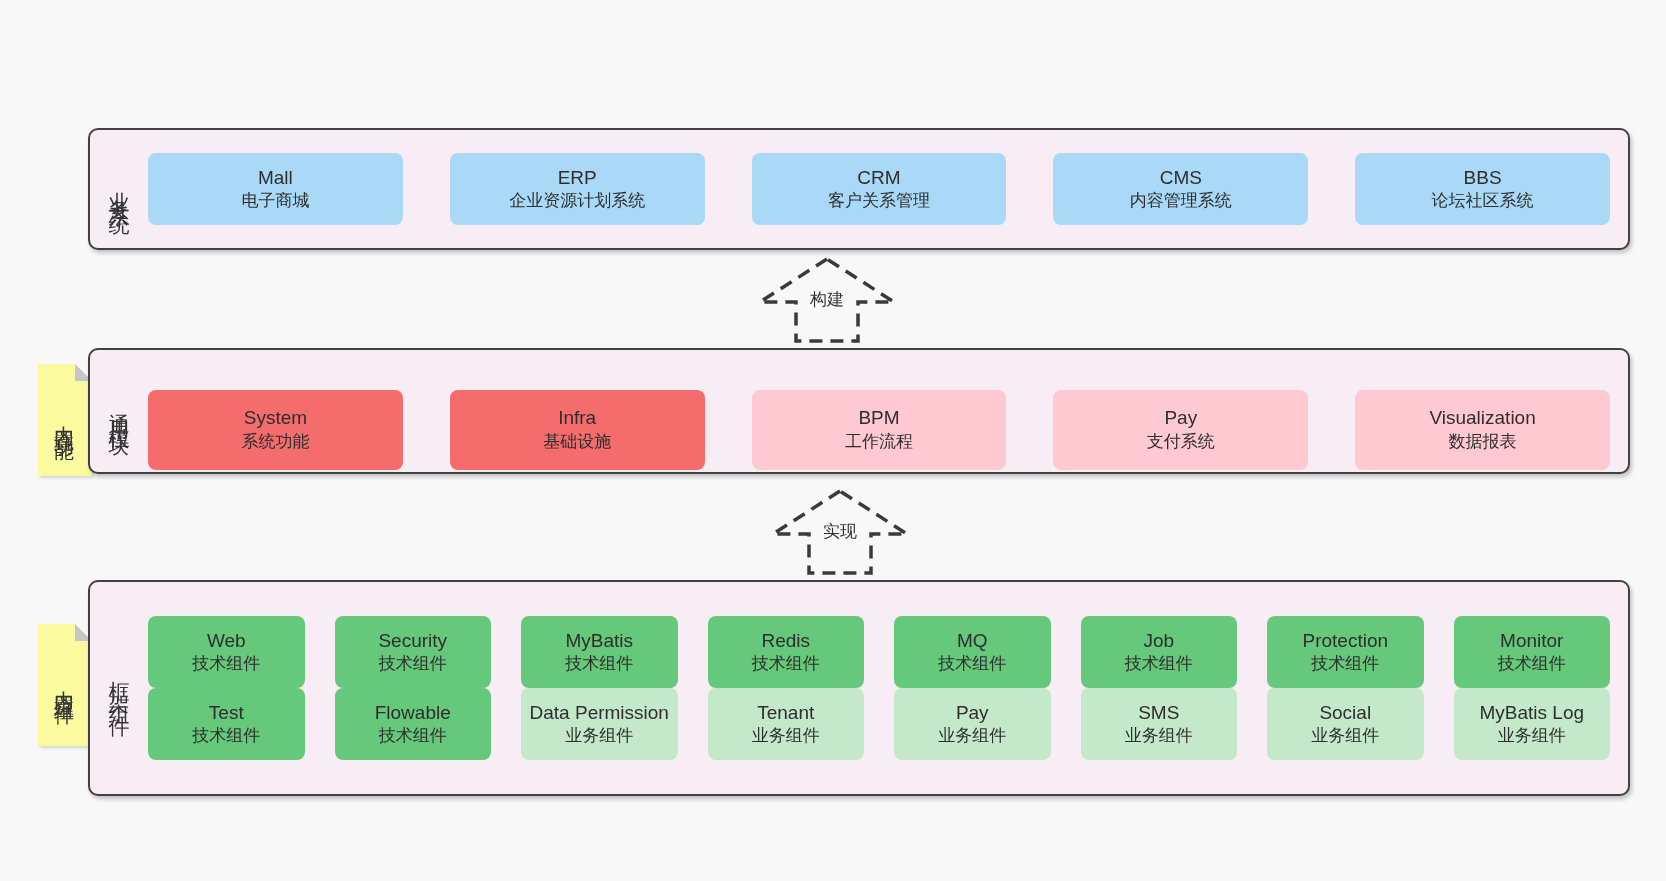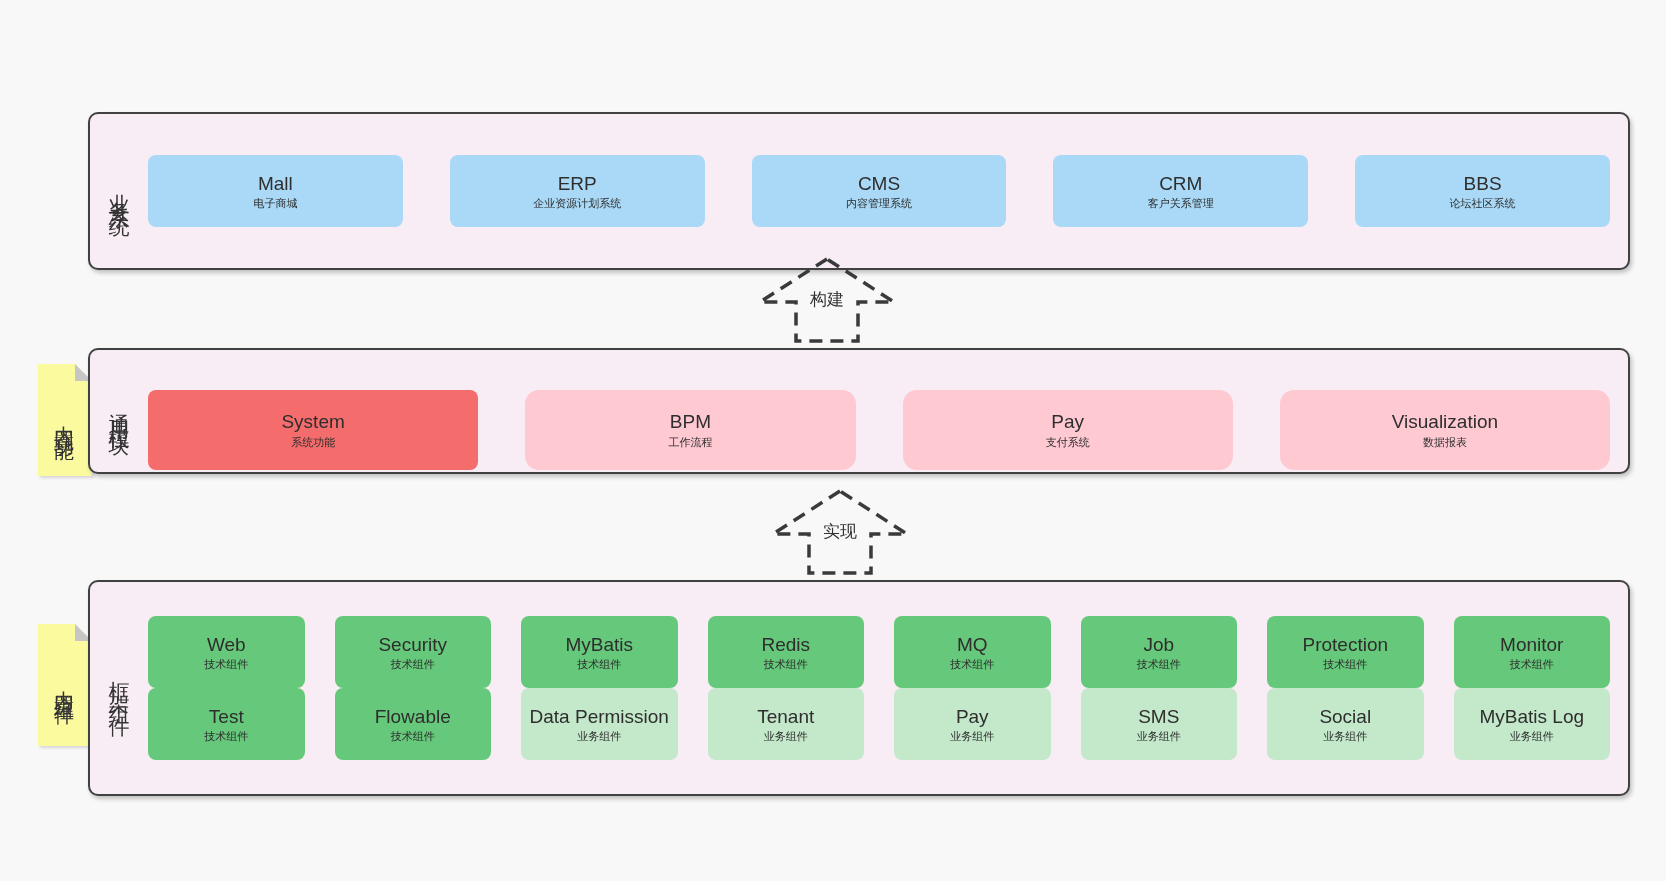--- a/index.html
+++ b/index.html
@@ -35,21 +35,21 @@
 
   
   .panel {
     position:absolute; left:88px; width:1542px; box-sizing:border-box;
     background:var(--panel-bg,#f8edf5);
     border:2px solid var(--panel-border,#414141);
     border-radius:10px;
     box-shadow:2px 3px 4px rgba(0,0,0,0.22);
     display:flex;
   }
-  #panel-business  { top:112px; height:158px; }
+  #panel-business  { top:128px; height:122px; }
   #panel-modules   { top:348px; height:126px; }
   #panel-framework { top:580px; height:216px; }
 
   .panel-label {
     width:58px; flex:0 0 58px;
     display:flex; align-items:center; justify-content:center;
     writing-mode:vertical-rl; text-orientation:upright;
     font-size:21px; letter-spacing:7px; color:var(--text,#333);
   }
   #panel-framework .panel-label { letter-spacing:12px; }
@@ -63,25 +63,25 @@
   }
   .boxes-col .row { display:flex; gap:30px; }
 
   .box {
     flex:1; height:72px; border-radius:8px;
     display:flex; flex-direction:column; align-items:center; justify-content:center;
     text-align:center; line-height:1.3; color:#2e2e2e; padding:0 4px; box-sizing:border-box;
   }
   #panel-modules .box { height:80px;margin-top:37px; }
   .box .en { font-size:19px; }
-  .box .zh { font-size:11px; }
+  .box .zh { font-size:17px; }
 
   .blue        { background:var(--blue,#a9d9f6); }
   .red         { background:var(--red,#f56c6c); }
-  .pink        { background:var(--pink,#ffc9d2);border-radius:14px; }
+  .pink        { background:var(--pink,#ffc9d2); }
   .green       { background:var(--green,#65c87a); }
   .light-green { background:var(--light-green,#c3e8ca); }
 
   
   .arrow {
     position:absolute; width:140px; height:88px;
   }
   #arrow-build     { left:757px; top:256px; }
   #arrow-implement { left:770px; top:488px; }
   .arrow svg { position:absolute; inset:0; }
@@ -106,26 +106,26 @@
   <div class="boxes-row">
     <div class="box blue">
       <div class="en">Mall</div>
       <div class="zh">电子商城</div>
     </div>
     <div class="box blue">
       <div class="en">ERP</div>
       <div class="zh">企业资源计划系统</div>
     </div>
     <div class="box blue">
+      <div class="en">CRM</div>
+      <div class="zh">客户关系管理</div>
+    </div>
+    <div class="box blue">
       <div class="en">CMS</div>
       <div class="zh">内容管理系统</div>
-    </div>
-    <div class="box blue">
-      <div class="en">CRM</div>
-      <div class="zh">客户关系管理</div>
     </div>
     <div class="box blue">
       <div class="en">BBS</div>
       <div class="zh">论坛社区系统</div>
     </div>
   </div>
 </div>
 
 <div class="arrow" id="arrow-build">
   <svg viewBox="0 0 140 88">
@@ -134,20 +134,24 @@
   <span class="arrow-label">构建</span>
 </div>
 
 <div class="panel" id="panel-modules">
   <div class="panel-label">通用模块</div>
   <div class="boxes-row">
     <div class="box red">
       <div class="en">System</div>
       <div class="zh">系统功能</div>
     </div>
+    <div class="box red">
+      <div class="en">Infra</div>
+      <div class="zh">基础设施</div>
+    </div>
     <div class="box pink">
       <div class="en">BPM</div>
       <div class="zh">工作流程</div>
     </div>
     <div class="box pink">
       <div class="en">Pay</div>
       <div class="zh">支付系统</div>
     </div>
     <div class="box pink">
       <div class="en">Visualization</div>

